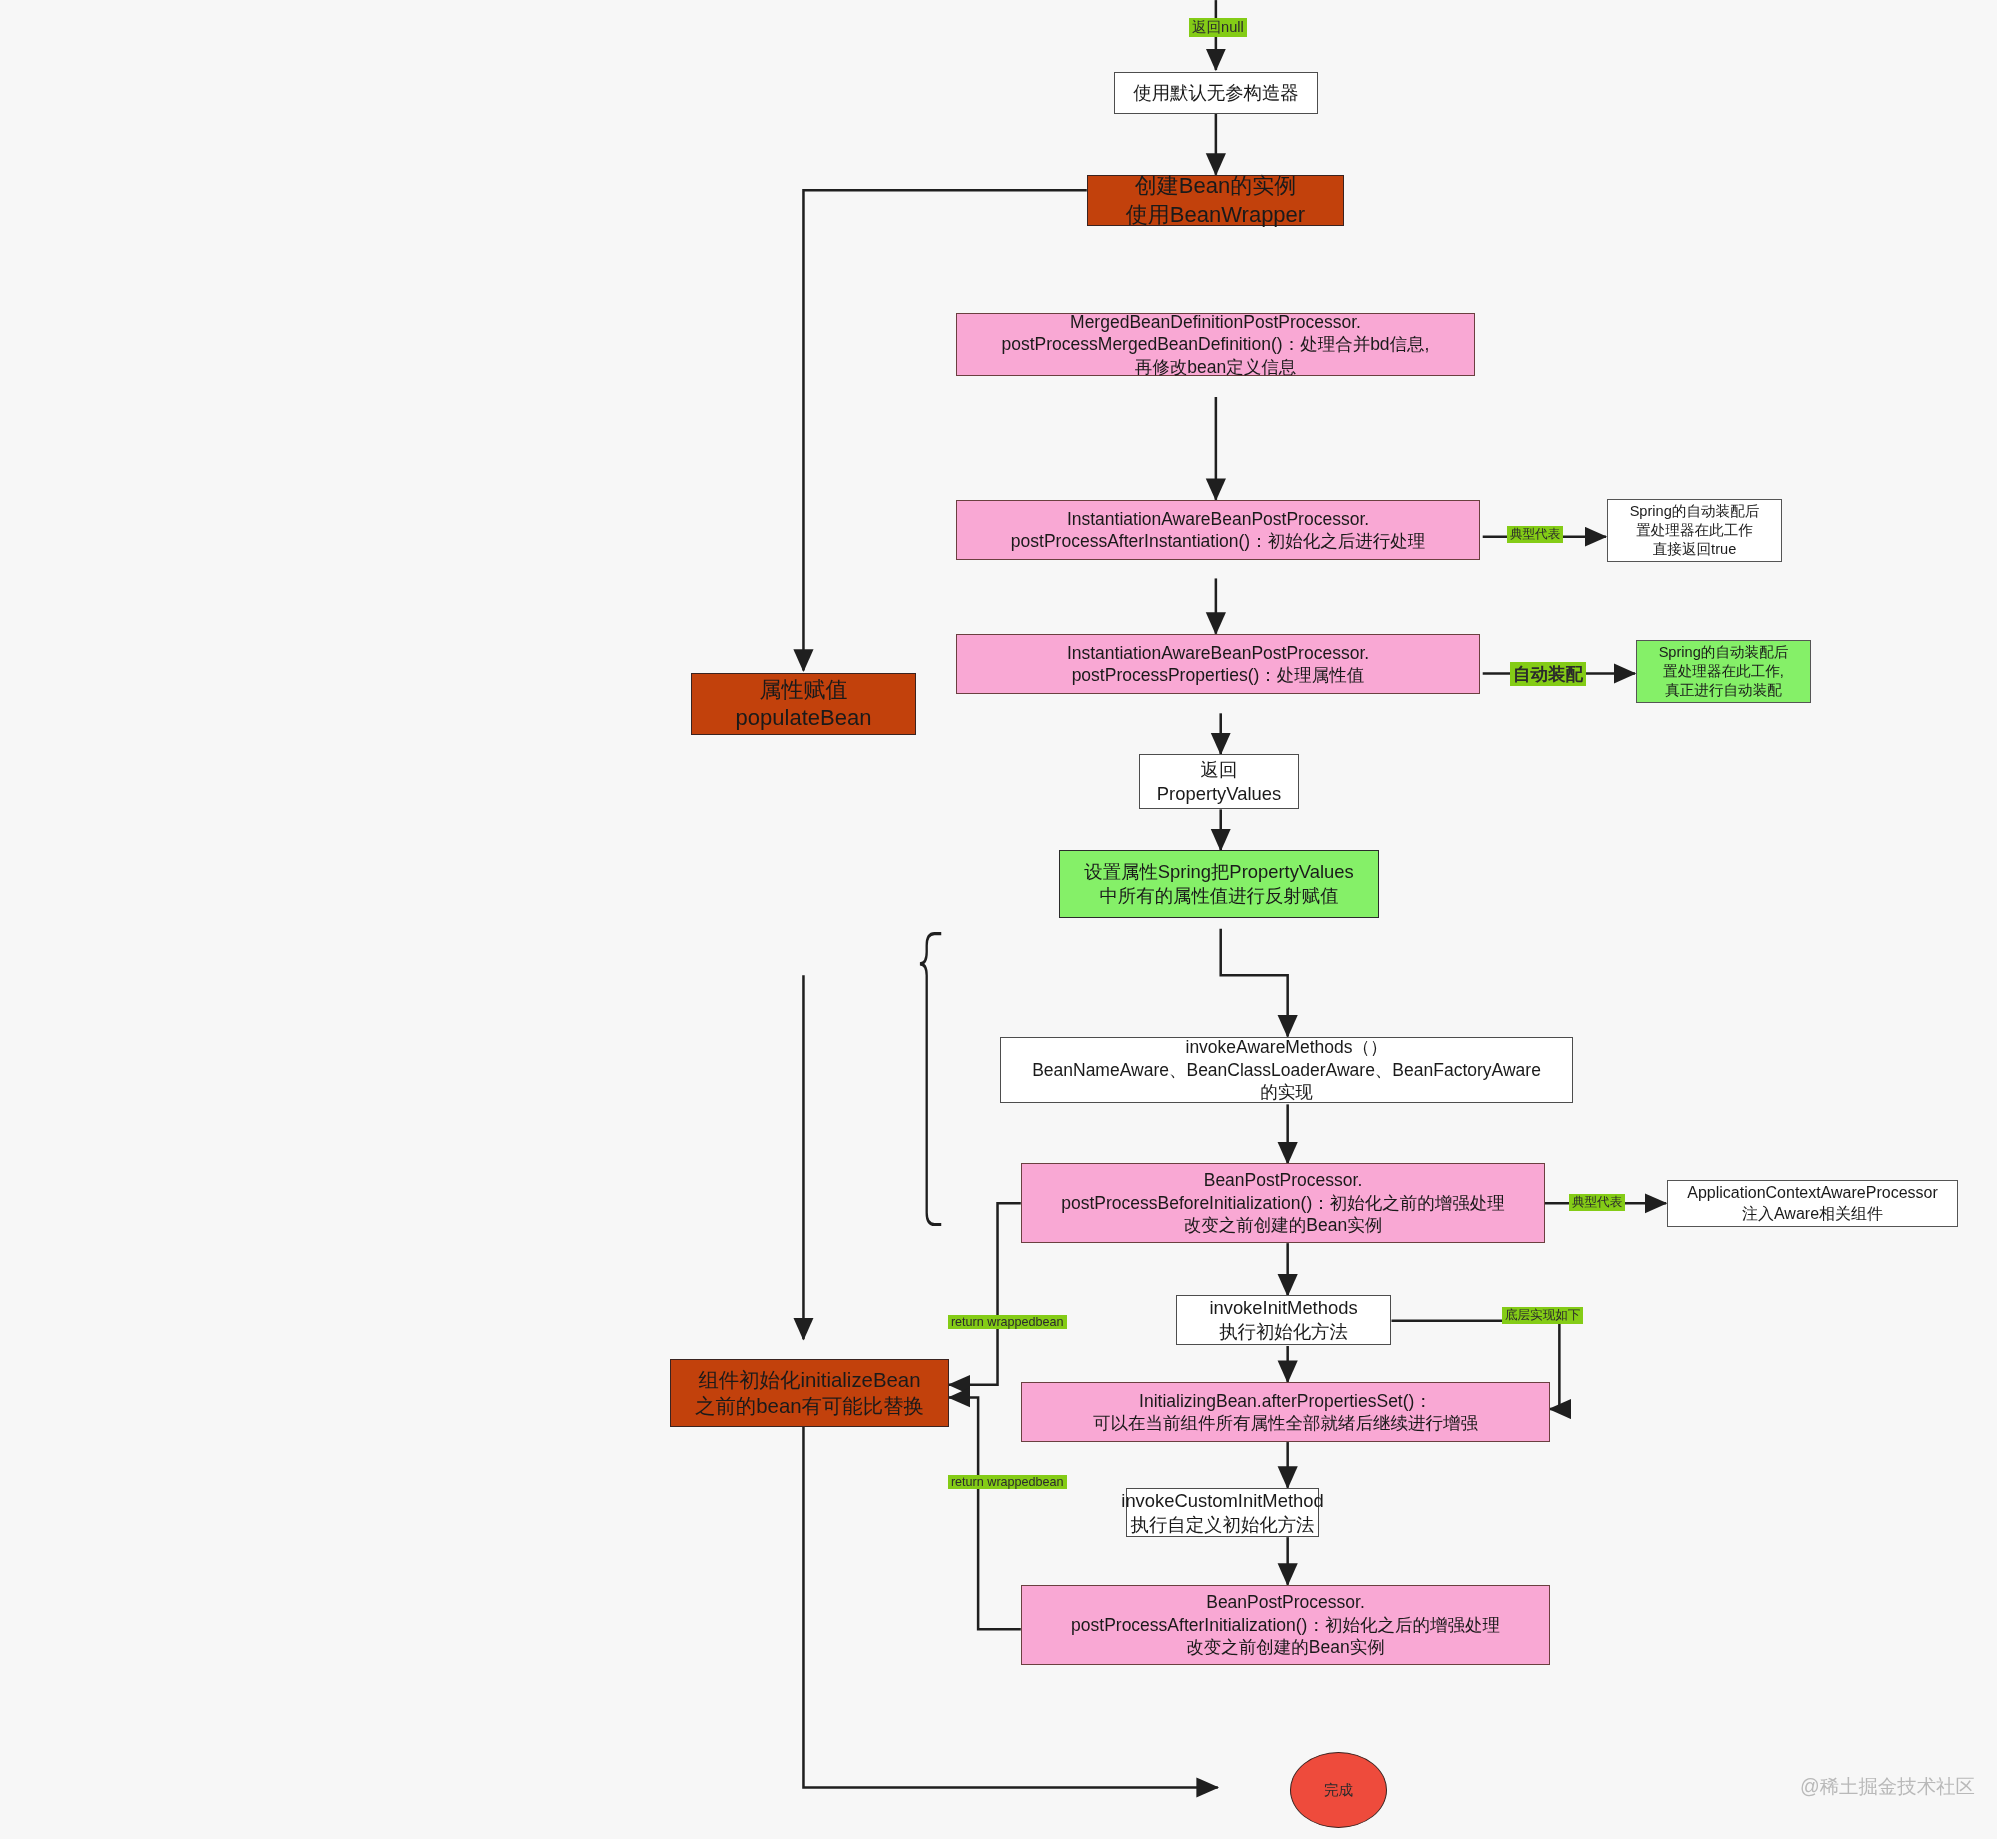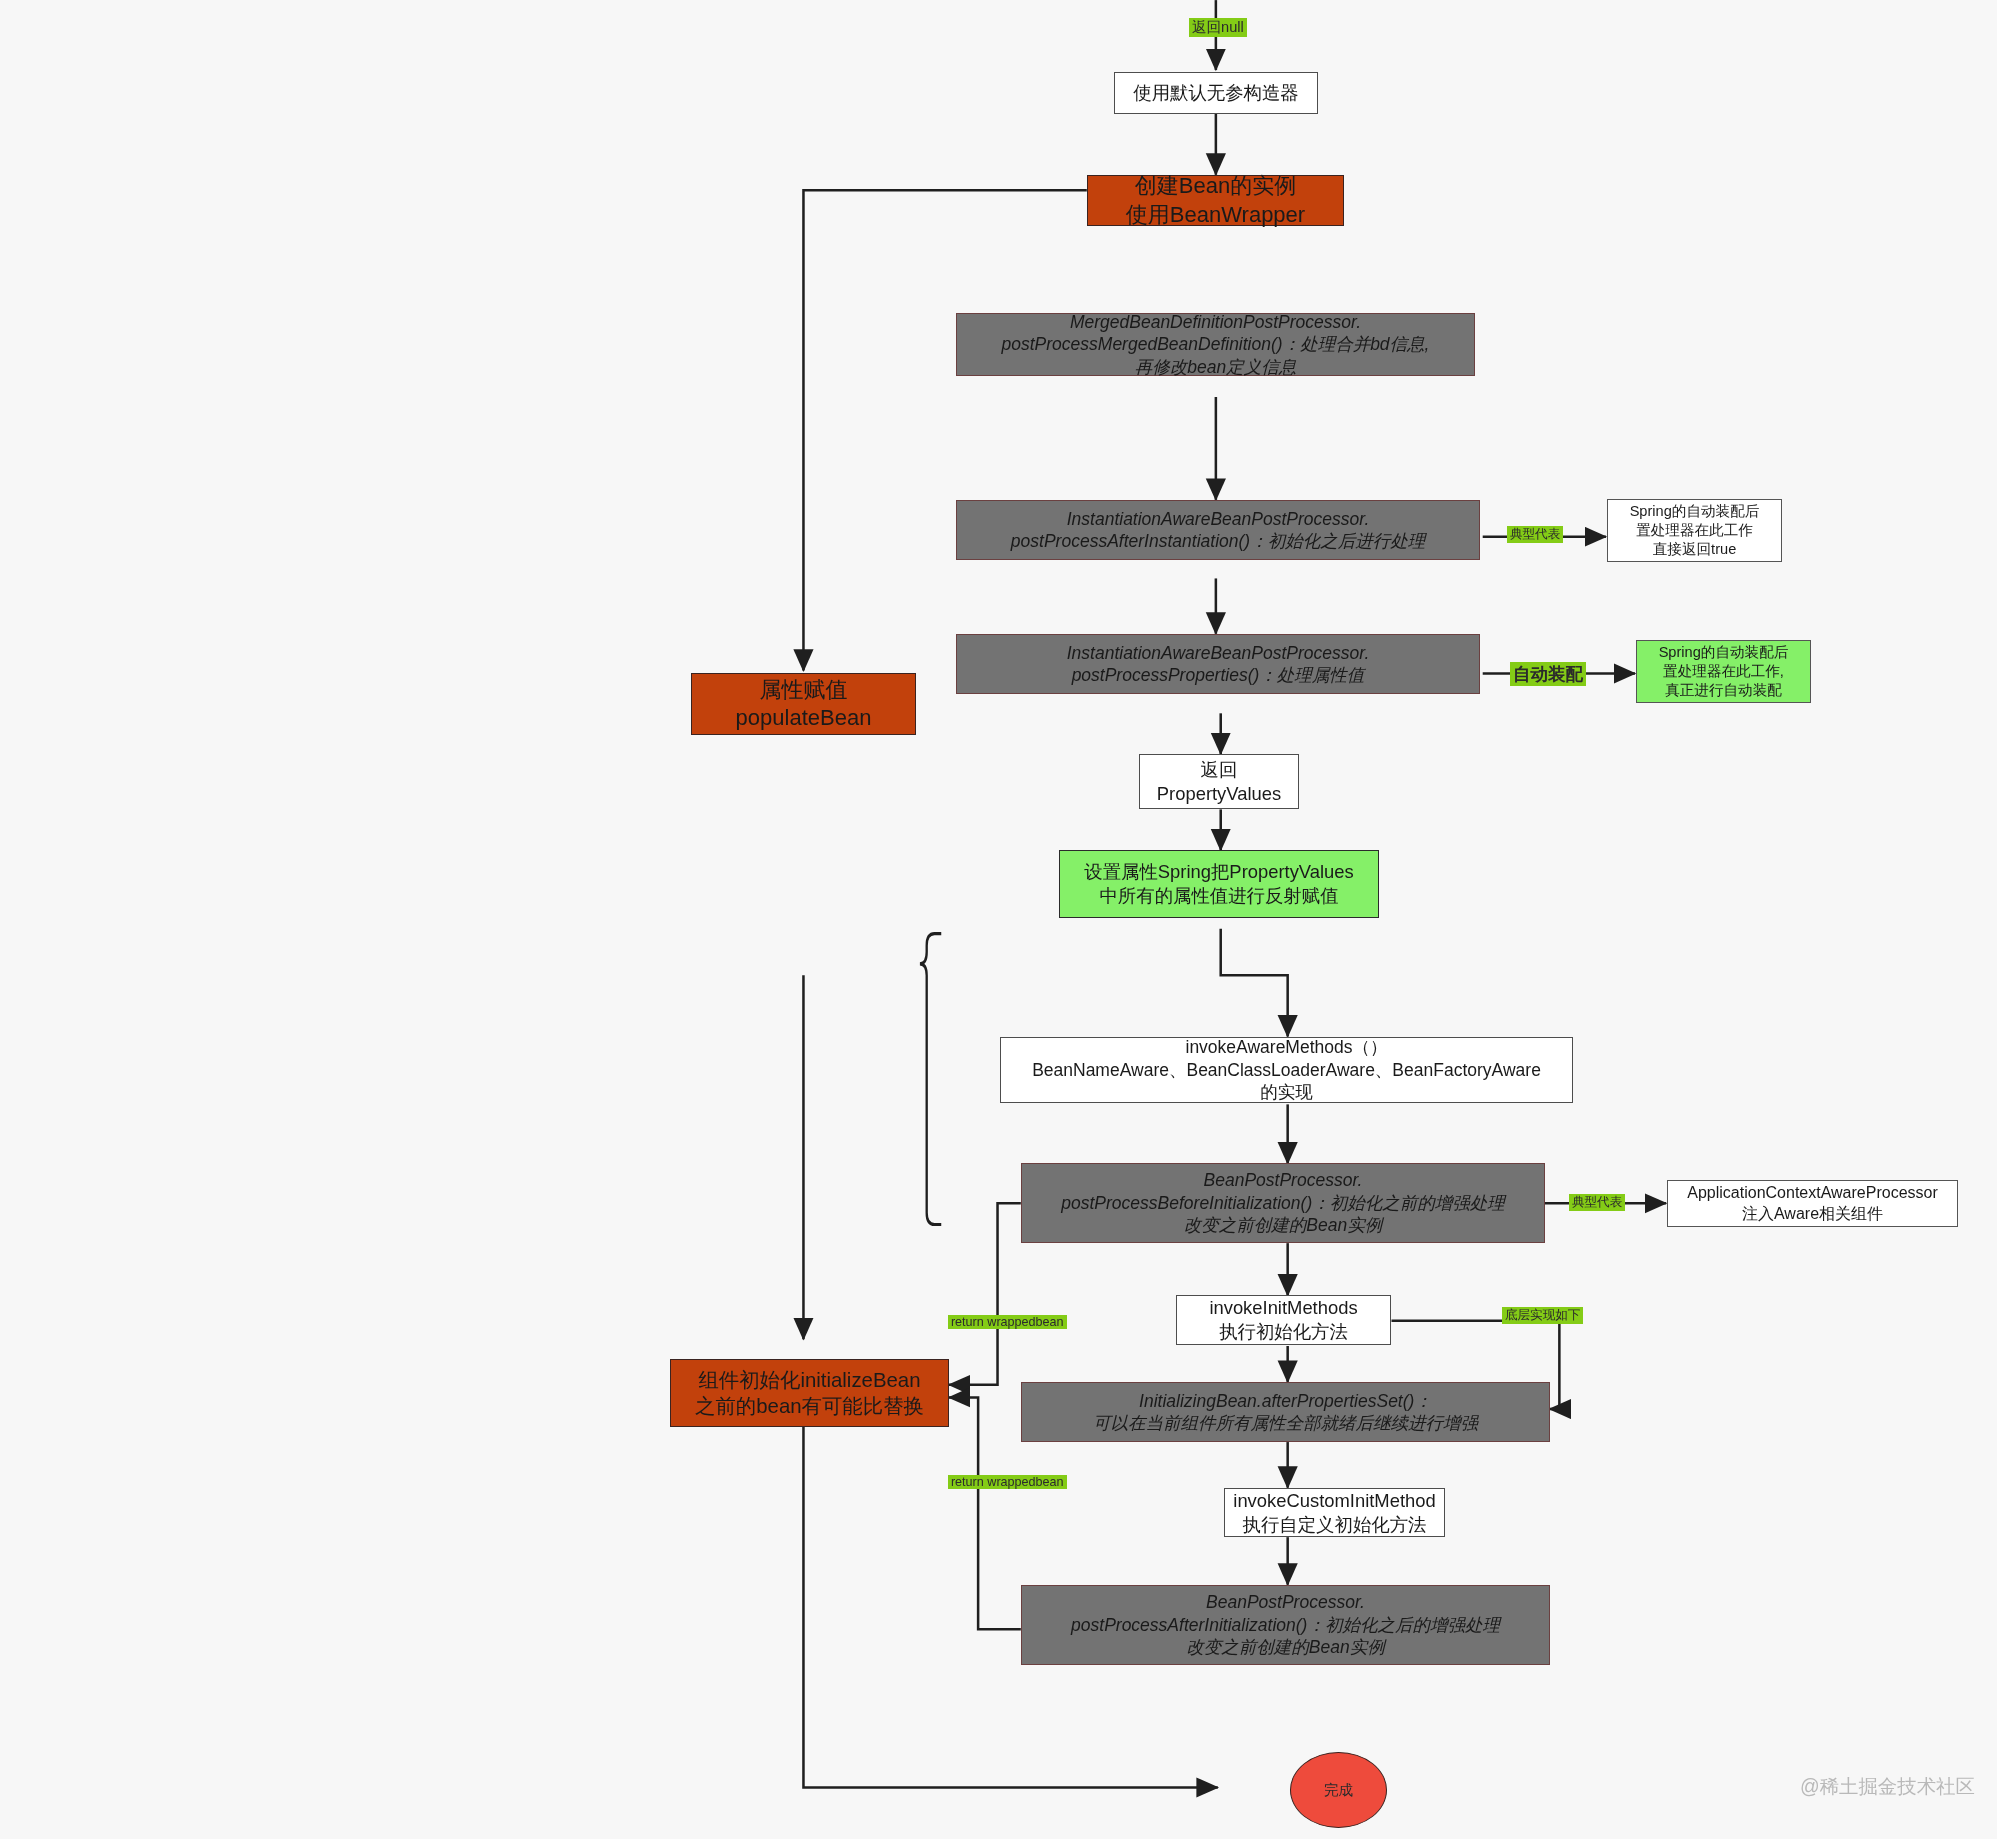--- a/index.html
+++ b/index.html
@@ -33,24 +33,23 @@
     line-height: 1.28;
     color: #1a1a1a;
     white-space: pre-line;
   }
   .n-white {
     background: #ffffff;
     border: 1.9px solid #4d4d4d;
     font-size: 18.4px;
   }
   .n-pink {
-    background: #737373;
+    background: #f9a8d4;
     border: 1.9px solid #6b4040;
     font-size: 18.4px;
-    font-style: italic;
   }
   .n-red {
     background: #c2410c;
     border: 1.9px solid #3a2320;
     font-size: 22px;
   }
   .n-green {
     background: #85f068;
     border: 1.9px solid #2b2b2b;
     font-size: 19.4px;
@@ -190,21 +189,21 @@
 
   <div class="node n-small" style="left:1667px; top:1180px; width:291px; height:47px; font-size:16px;">ApplicationContextAwareProcessor
 注入Aware相关组件</div>
 
   <div class="node n-white" style="left:1176px; top:1295px; width:215px; height:50px;">invokeInitMethods
 执行初始化方法</div>
 
   <div class="node n-pink" style="left:1021px; top:1382px; width:529px; height:60px; font-size:17.5px;">InitializingBean.afterPropertiesSet()：
 可以在当前组件所有属性全部就绪后继续进行增强</div>
 
-  <div class="node n-white" style="left:1224px; top:1488px; width:221px; height:49px;">invokeCustomInitMethod
+  <div class="node n-white" style="left:1126px; top:1488px; width:193px; height:49px;">invokeCustomInitMethod
 执行自定义初始化方法</div>
 
   <div class="node n-pink" style="left:1021px; top:1585px; width:529px; height:80px; font-size:17.5px;">BeanPostProcessor.
 postProcessAfterInitialization()：初始化之后的增强处理
 改变之前创建的Bean实例</div>
 
   <div class="node n-red" style="left:670px; top:1359px; width:279px; height:68px; font-size:20.4px;">组件初始化initializeBean
 之前的bean有可能比替换</div>
 
   <div class="node n-ellipse" style="left:1290px; top:1752px; width:97px; height:76px;">完成</div>

